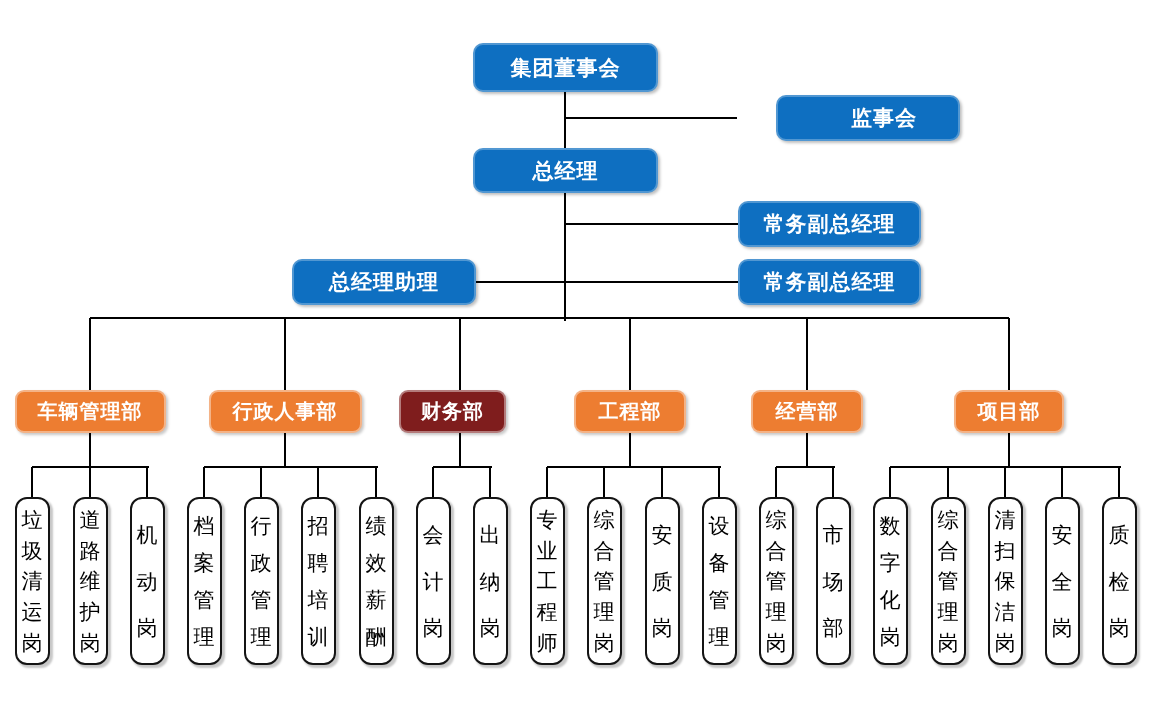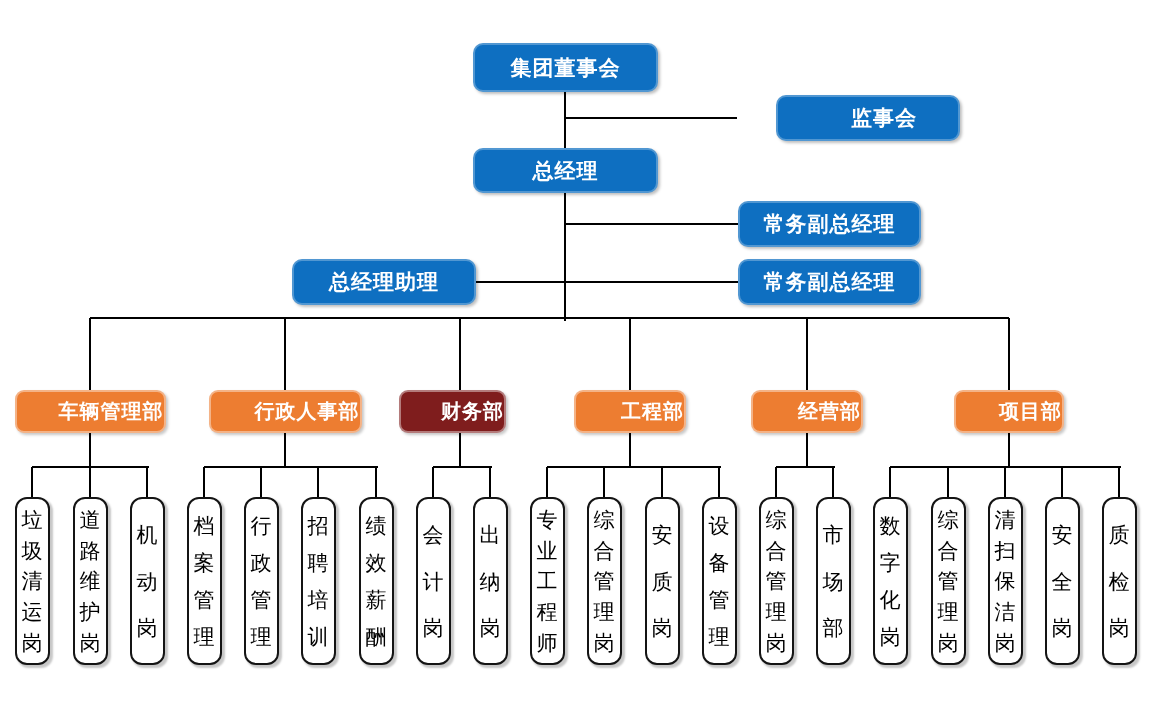--- a/index.html
+++ b/index.html
@@ -12,21 +12,20 @@
   .node{position:absolute;box-sizing:border-box;display:flex;align-items:center;justify-content:center;}
   .exec{
     color:#fff;font-weight:bold;font-size:21px;letter-spacing:1px;
     border-radius:10px;border:2px solid rgba(255,255,255,0.28);
     box-shadow:2px 2px 3px rgba(0,0,0,0.25);
   }
   .dept{
     color:#fff;font-weight:bold;font-size:20px;letter-spacing:1px;
     border-radius:9px;border:2px solid rgba(255,255,255,0.42);
     box-shadow:2px 2px 3px rgba(0,0,0,0.22);
-    justify-content:flex-end;
   }
   .pos{
     background:#fff;border:2px solid #141414;border-radius:12px;
     box-shadow:2.5px 2.5px 2px rgba(0,0,0,0.22);
     flex-direction:column;justify-content:space-evenly;
     color:#000;font-size:21px;font-weight:400;
   }
   .pos span{display:block;line-height:1;}
 </style>
 </head>

